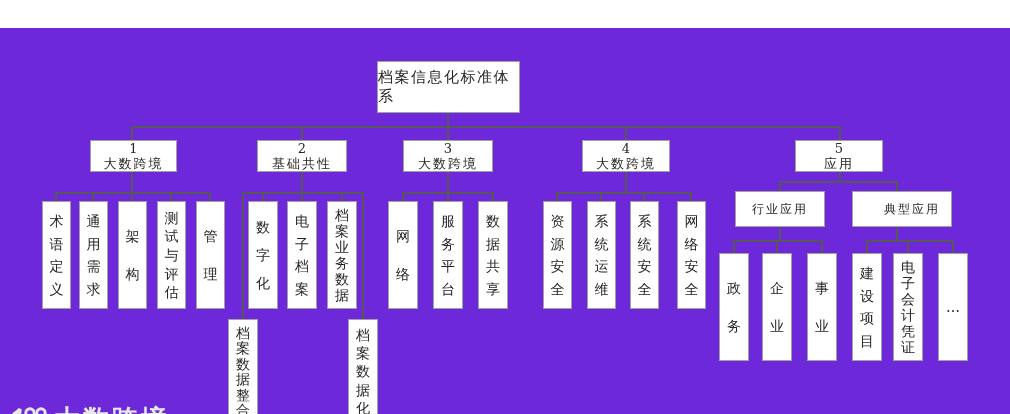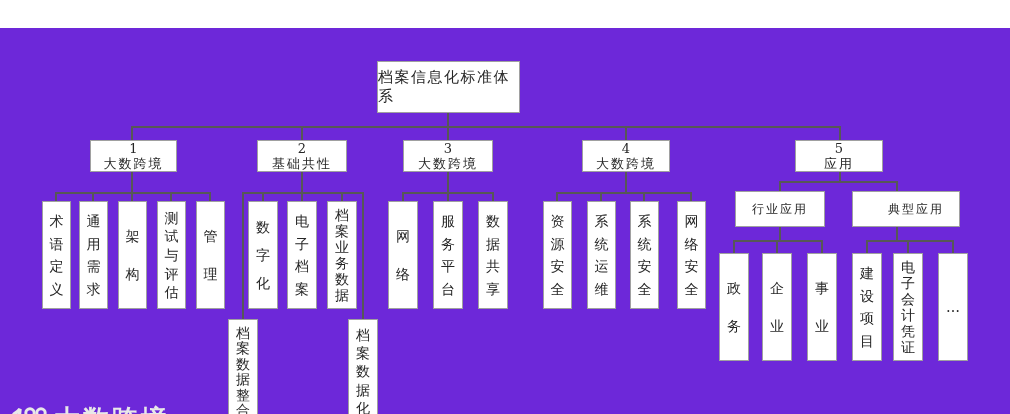--- a/index.html
+++ b/index.html
@@ -210,21 +210,21 @@
       <span>全</span>
     </div>
   <div class="box vbox vtext" style="left:677px;top:173px;width:29px;height:108px;">
       <span>网</span>
       <span>络</span>
       <span>安</span>
       <span>全</span>
     </div>
 
   <div class="box mid-box" style="left:735px;top:163px;width:90px;height:36px;">行业应用</div>
-  <div class="box mid-box" style="left:852px;top:163px;width:108px;height:36px;padding-left:20px;">典型应用</div>
+  <div class="box mid-box" style="left:852px;top:163px;width:100px;height:36px;padding-left:20px;">典型应用</div>
 
   <div class="box vbox vtext" style="left:719px;top:225px;width:30px;height:108px;">
       <span>政</span>
       <span>务</span>
     </div>
   <div class="box vbox vtext" style="left:762px;top:225px;width:30px;height:108px;">
       <span>企</span>
       <span>业</span>
     </div>
   <div class="box vbox vtext" style="left:807px;top:225px;width:30px;height:108px;">

